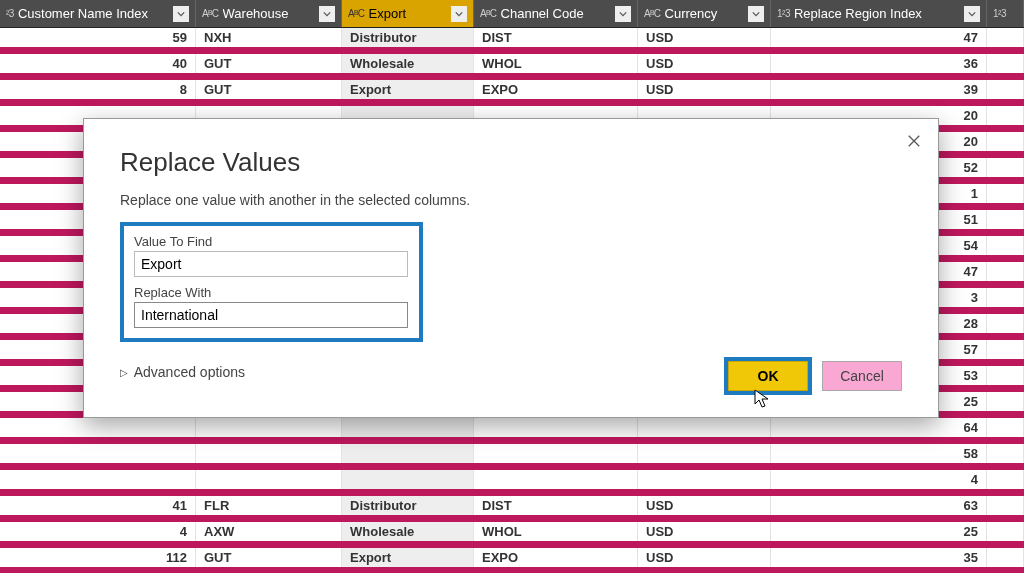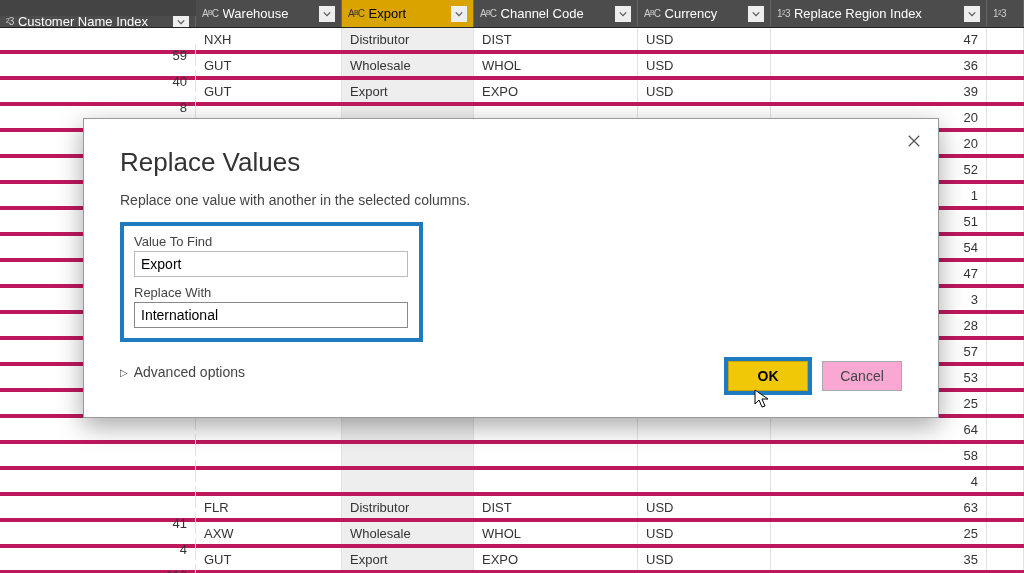--- a/index.html
+++ b/index.html
@@ -54,36 +54,37 @@
     cursor: pointer;
     flex-shrink: 0;
   }
   .dropdown-btn svg { width: 8px; height: 8px; }
 
   
   .grid-body { }
   .row {
     display: flex;
     height: 26px;
-    border-bottom: 4px solid #be185d;
+    border-bottom: 7px solid #be185d;
+    font-weight: bold;
   }
   .cell {
     padding: 3px 8px;
     border-right: 1px solid #e3e3e3;
     overflow: hidden;
     white-space: nowrap;
     display: flex;
     align-items: center;
     height:100%;
   }
   .cell.num { justify-content: flex-end; }
   .cell.sel { background: #eeeeee; }
 
   
-  .c0 { width: 196px; margin-top: 16px; }  
+  .c0 { width: 196px; }  
   .c1 { width: 146px; }  
   .c2 { width: 132px; }  
   .c3 { width: 164px; }  
   .c4 { width: 133px; }  
   .c5 { width: 216px; }  
   .c6 { width: 37px;  }  
 
   
   .dialog {
     position: absolute;

